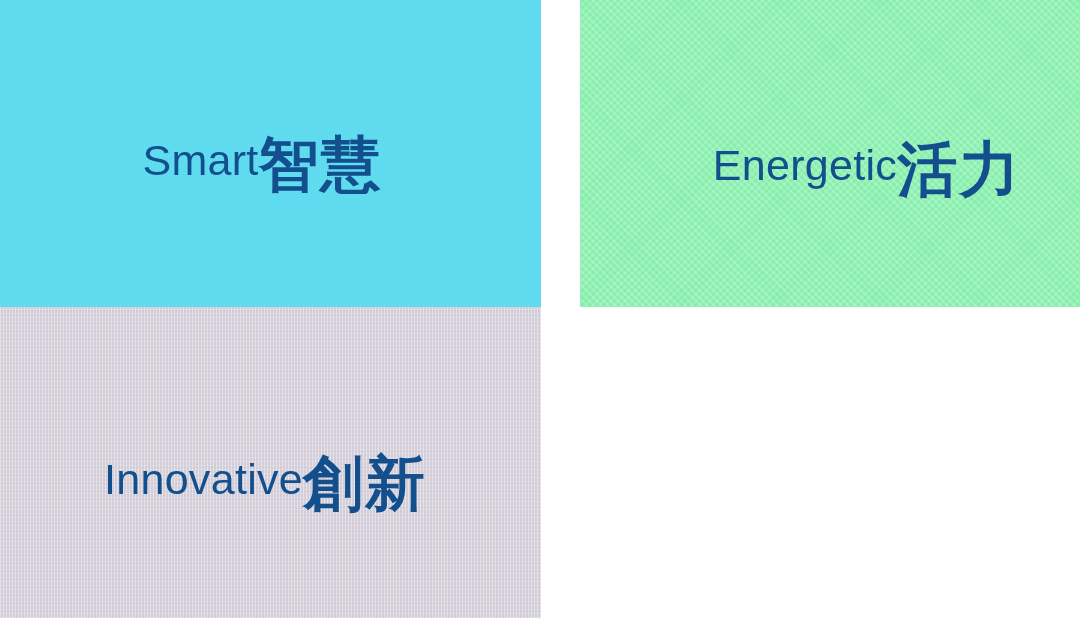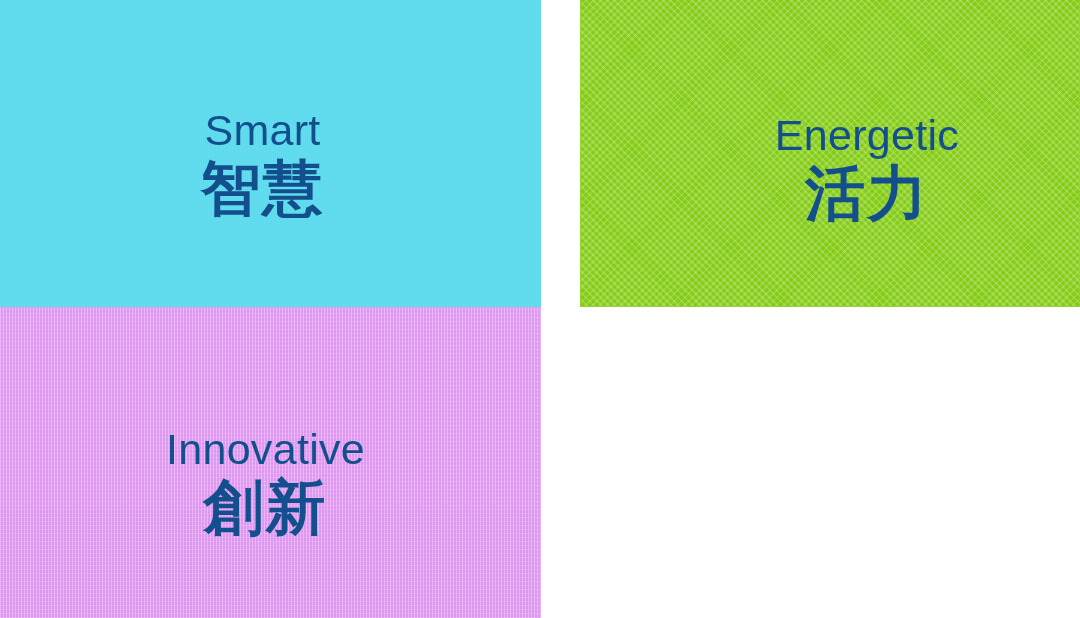--- a/index.html
+++ b/index.html
@@ -34,22 +34,22 @@
   
   .quadrant::after {
     content: "";
     position: absolute;
     inset: 0;
     pointer-events: none;
     opacity: 0.45;
   }
 
   .q-smart        { background: #5EDCF0; }
-  .q-energetic    { background: #84cc16; margin-left: 39px; }
-  .q-innovative   { background: #f0abfc; }
+  .q-energetic    { background: #86efac; margin-left: 39px; }
+  .q-innovative   { background: #e5e5e5; }
   .q-sustainable  { background: #85DD6B; }
 
   .q-smart::after {
     background-image:
       repeating-linear-gradient(90deg,
         rgba(255,255,255,0.05) 0px,
         rgba(255,255,255,0.05) 1px,
         rgba(0,0,0,0.02) 1px,
         rgba(0,0,0,0.02) 2px);
     opacity: 0.5;
@@ -92,21 +92,21 @@
         rgba(255,255,255,0.05) 1px,
         rgba(0,0,0,0.015) 1px,
         rgba(0,0,0,0.015) 3px);
     opacity: 0.5;
   }
 
   .label-block {
     position: relative;
     z-index: 2;
     display: flex;
-    flex-direction: column;
+    flex-direction: row;
     align-items: center;
     line-height: 1;
   }
 
   .label-en {
     font-family: "Liberation Sans", "DejaVu Sans", sans-serif;
     font-weight: 400;
     font-size: 43px;
     letter-spacing: 0.3px;
     color: #134F8D;

